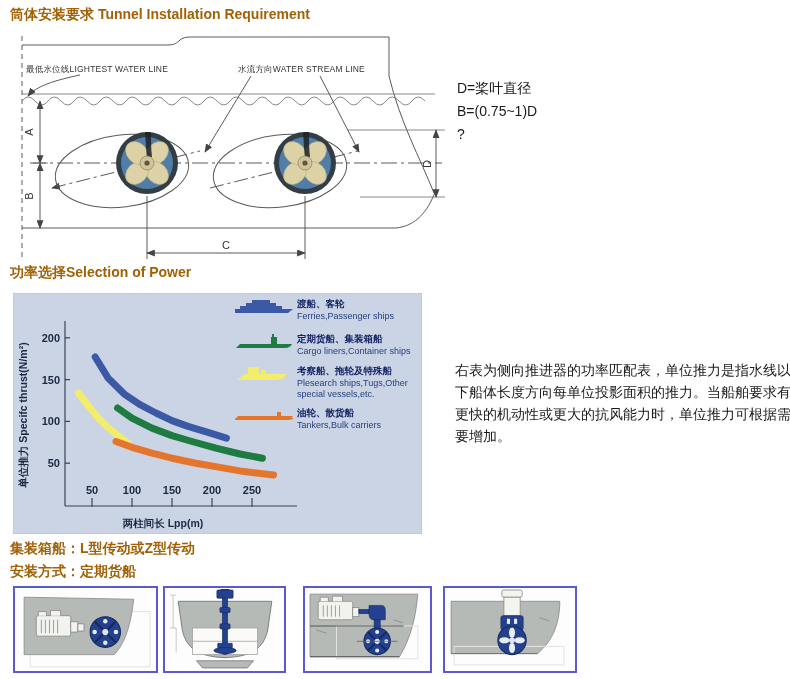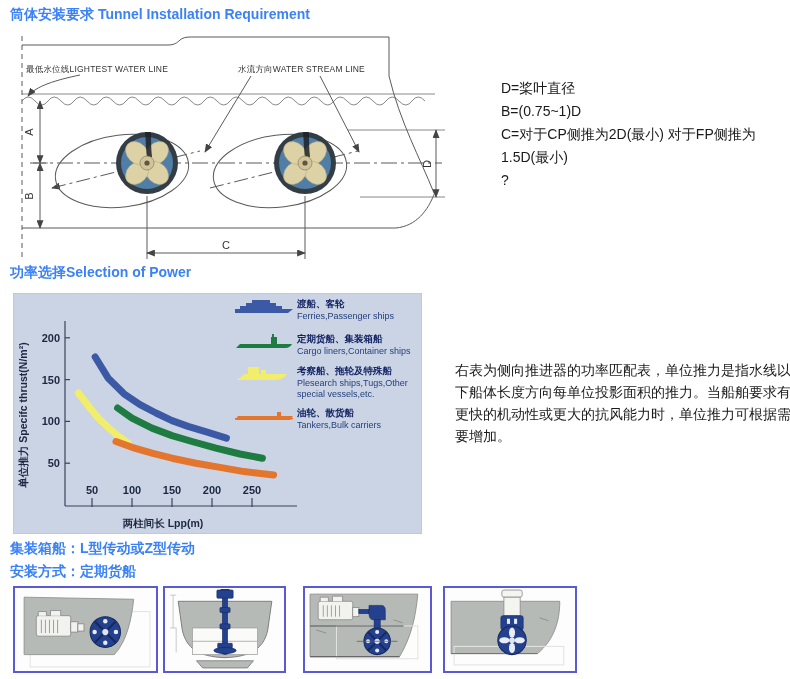--- a/index.html
+++ b/index.html
@@ -1,20 +1,20 @@
 <!DOCTYPE html>
 <html><head>
 <meta charset="utf-8">
 <style>
   html,body{margin:0;padding:0;background:#fff;}
   .page{position:relative;width:790px;height:679px;background:#fff;overflow:hidden;
         font-family:"Liberation Sans","DejaVu Sans",sans-serif;}
-  .heading{position:absolute;left:10px;font-weight:bold;font-size:14px;color:#3b82f6;white-space:nowrap;}
+  .heading{position:absolute;left:10px;font-weight:bold;font-size:14px;color:#a16207;white-space:nowrap;}
   .specs{position:absolute;left:457px;top:77px;width:333px;font-size:14px;line-height:23px;color:#1a1a1a;}
-  .specs div{min-height:23px;margin-left:44px;}
+  .specs div{min-height:23px;}
   .note{position:absolute;left:455px;top:359px;width:336px;font-size:14px;line-height:22px;
         text-align:justify;color:#1a1a1a;}
   
   .diagram{position:absolute;left:8px;top:30px;width:440px;height:232px;}
   .dline{stroke:#5a5a5a;fill:none;stroke-width:1;}
   .dthin{stroke:#6a6a6a;fill:none;stroke-width:0.8;}
   .dlabel{font:8.5px "Liberation Sans","DejaVu Sans",sans-serif;fill:#333;letter-spacing:0.2px;}
   .dim{font:11px "Liberation Sans","DejaVu Sans",sans-serif;fill:#333;}
   
   .chart{position:absolute;left:13px;top:293px;width:409px;height:241px;}
@@ -123,21 +123,20 @@
     <text class="dlabel" x="230" y="42">水流方向WATER STREAM LINE</text>
     <text class="dim" transform="rotate(-90 25 102)" x="25" y="102" text-anchor="middle">A</text>
     <text class="dim" transform="rotate(-90 25 166)" x="25" y="166" text-anchor="middle">B</text>
     <text class="dim" x="218" y="219" text-anchor="middle">C</text>
     <text class="dim" transform="rotate(-90 423 134)" x="423" y="134" text-anchor="middle">D</text>
   </svg>
 
   <div class="specs">
     <div>D=桨叶直径</div>
     <div>B=(0.75~1)D</div>
-    <div>C=对于CP侧推为2D(最小) 对于FP侧推为1.5D(最小)</div>
     <div>?</div>
   </div>
 
   <div class="heading" style="top:264px">功率选择Selection of Power</div>
 
   <svg class="chart" viewBox="0 0 409 241" preserveAspectRatio="none">
     <rect id="chart-bg" x="0" y="0" width="409" height="241" fill="#cad4e4" stroke="#b4bfd2" stroke-width="1"></rect>
     <g id="curves-layer">
         <path d="M65.4,100.0 L75.0,112.5 L84.6,124.2 L95.0,134.3 L104.6,142.6 L115.0,150.1" class="curve" stroke="#f2ee6b"></path>
         <path d="M82.2,64.0 L95.0,84.9 L111.0,100.8 L127.0,111.7 L143.0,120.0 L159.0,127.6 L175.0,133.4 L195.0,139.3 L213.4,145.1" class="curve" stroke="#3c59a6"></path>

